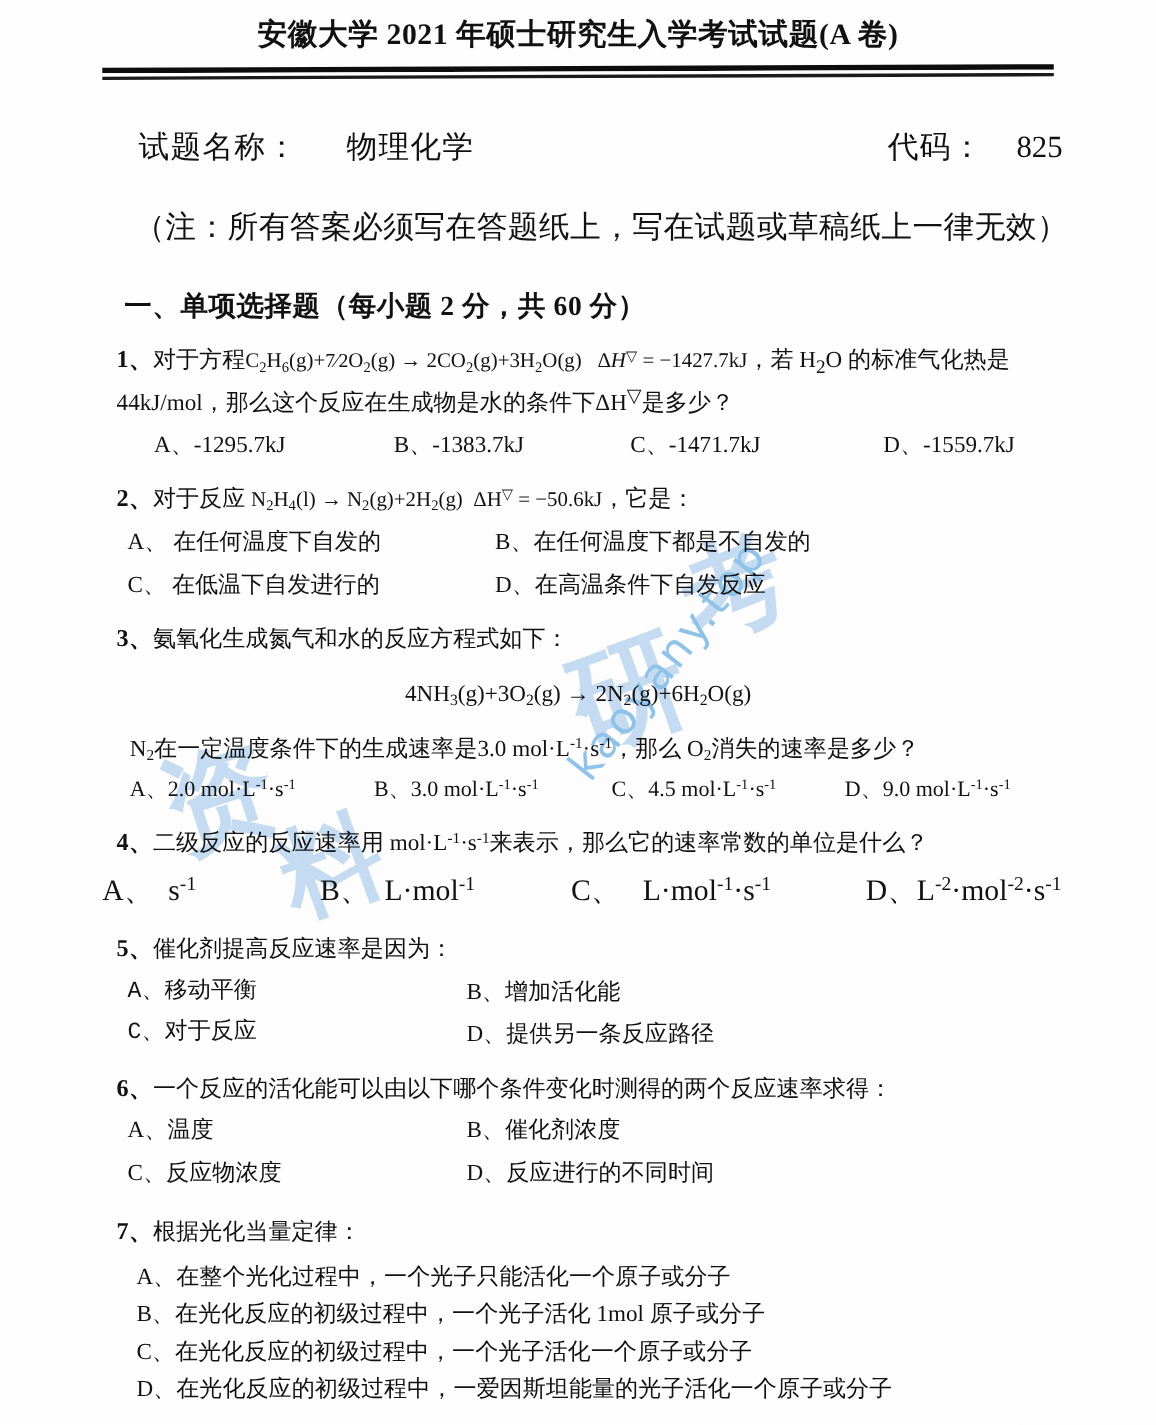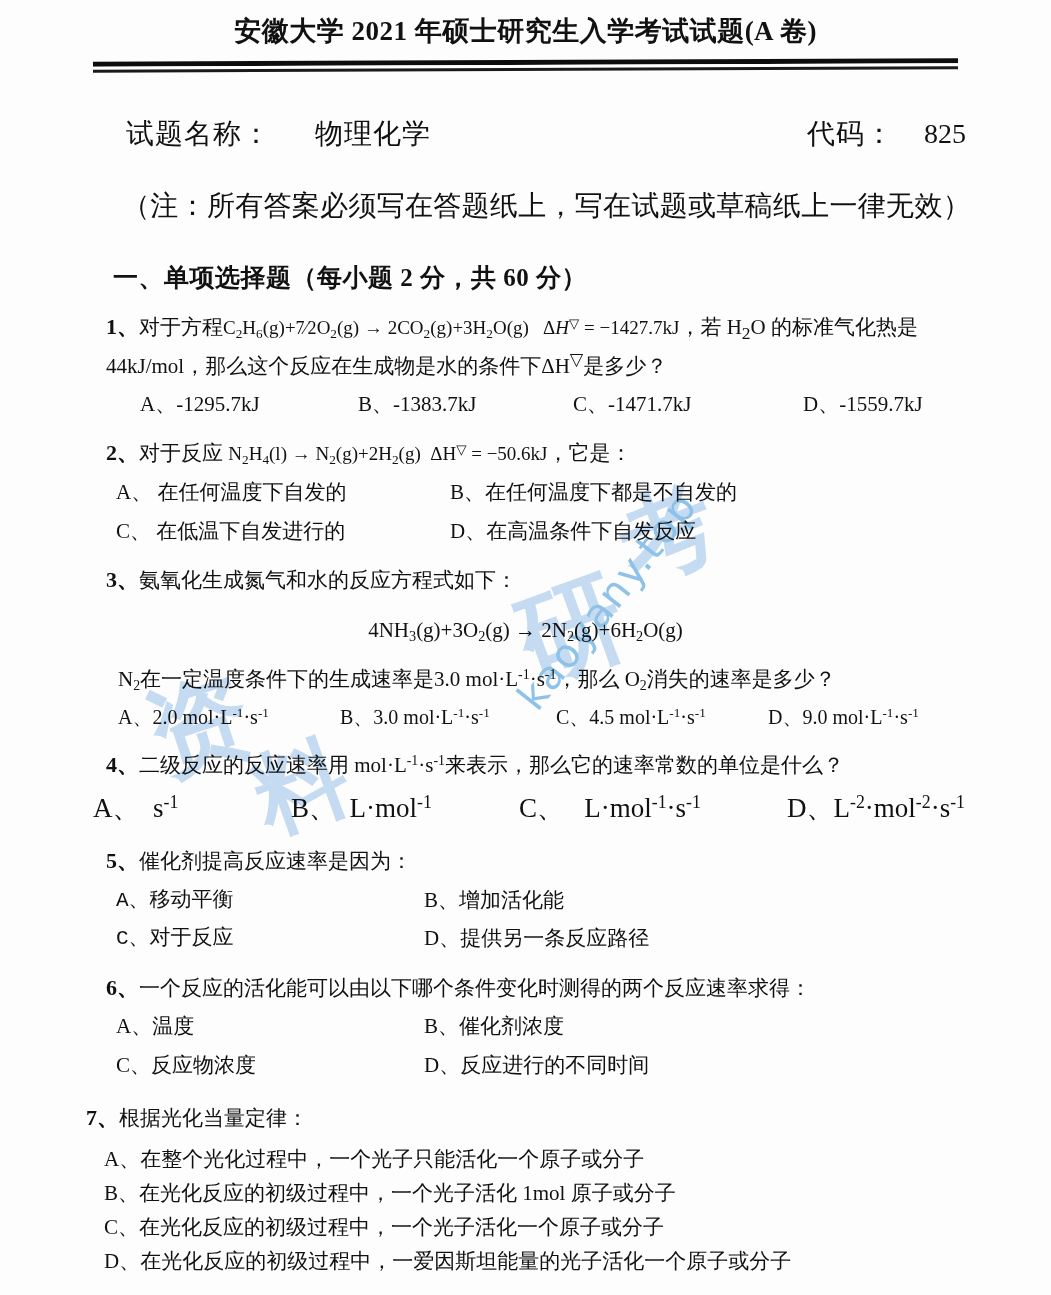--- a/index.html
+++ b/index.html
@@ -262,21 +262,21 @@
       <div class="opt-2col q6">
         <span class="c1"><span>A、</span><span>温度</span></span>
         <span><span>B、</span><span>催化剂浓度</span></span>
       </div>
       <div class="opt-2col q6">
         <span class="c1"><span>C、</span><span>反应物浓度</span></span>
         <span><span>D、</span><span>反应进行的不同时间</span></span>
       </div>
     </div>
 
-    <div class="q" style="margin-top:20px;">
+    <div class="q" style="margin-top:20px;margin-left:20px;">
       <div class="q-stem" style="padding-left:86px;">
         <span class="num">7、</span><span>根据光化当量定律：</span>
       </div>
       <div class="opt-stack" style="padding-left:104px;">
         <div><span>A、</span><span>在整个光化过程中，一个光子只能活化一个原子或分子</span></div>
         <div><span>B、</span><span>在光化反应的初级过程中，一个光子活化 1mol 原子或分子</span></div>
         <div><span>C、</span><span>在光化反应的初级过程中，一个光子活化一个原子或分子</span></div>
         <div><span>D、</span><span>在光化反应的初级过程中，一爱因斯坦能量的光子活化一个原子或分子</span></div>
       </div>
     </div>

